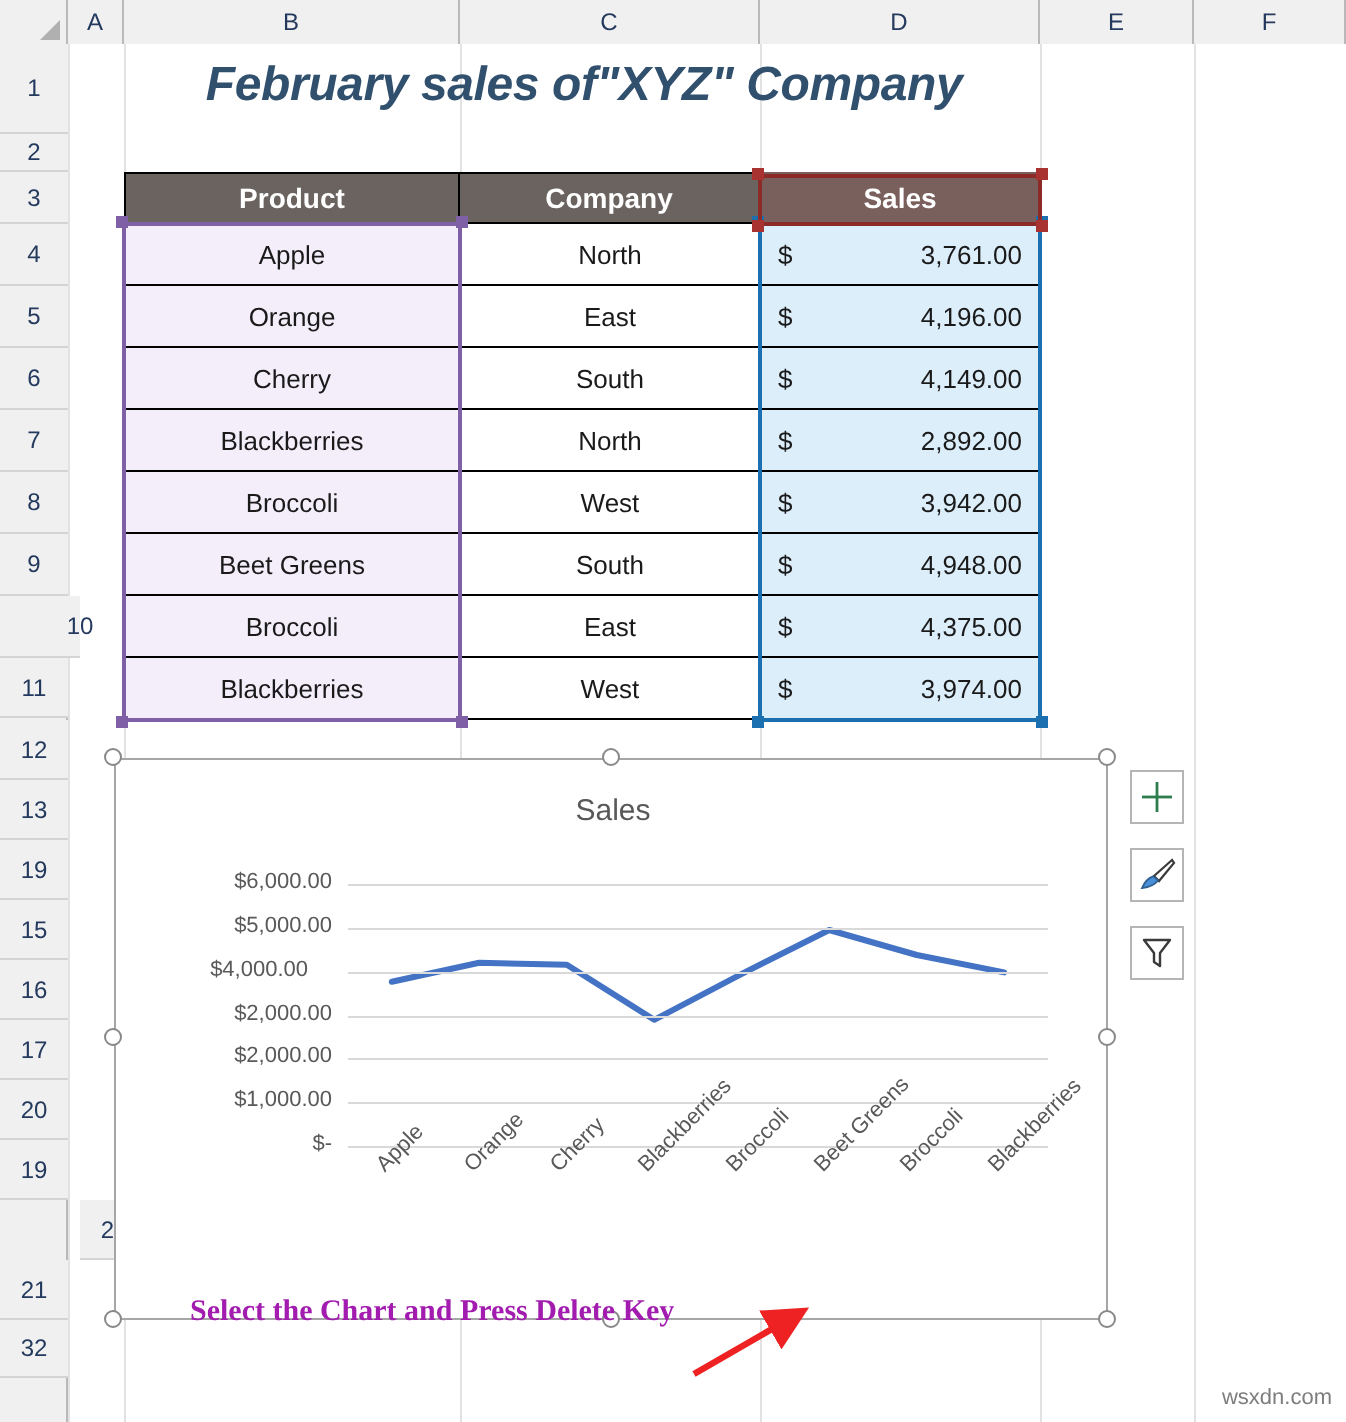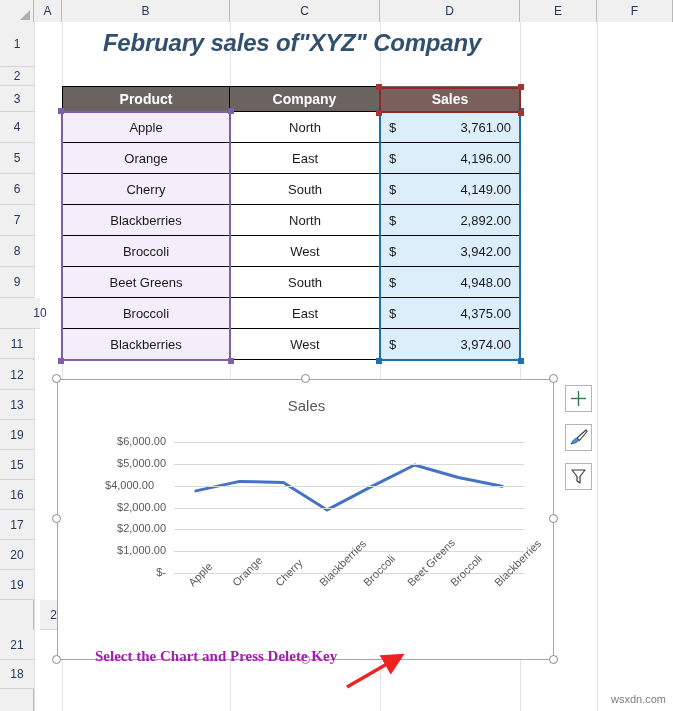--- a/index.html
+++ b/index.html
@@ -207,21 +207,21 @@
       <div class="row-head" style="top: 360px; height: 30px;">12</div>
       <div class="row-head" style="top: 390px; height: 30px;">13</div>
       <div class="row-head" style="top: 420px; height: 30px;">19</div>
       <div class="row-head" style="top: 450px; height: 30px;">15</div>
       <div class="row-head" style="top: 480px; height: 30px;">16</div>
       <div class="row-head" style="top: 510px; height: 30px;">17</div>
       <div class="row-head" style="top: 540px; height: 30px;">20</div>
       <div class="row-head" style="top: 570px; height: 30px;">19</div>
       <div class="row-head" style="top: 600px; height: 30px; margin-left: 40px;">20</div>
       <div class="row-head" style="top: 630px; height: 30px;">21</div>
-      <div class="row-head" style="top: 660px; height: 29px;">18</div>
+      <div class="row-head" style="top: 660px; height: 29px;">32</div>
     </div>
 
   <div class="ws-title">February sales of"XYZ" Company</div>
 
   <div class="tbl">
     <div class="tbl-row hdr">
       <div class="cell c-product">Product</div>
       <div class="cell c-region">Company</div>
       <div class="cell c-sales">Sales</div>
     </div>

